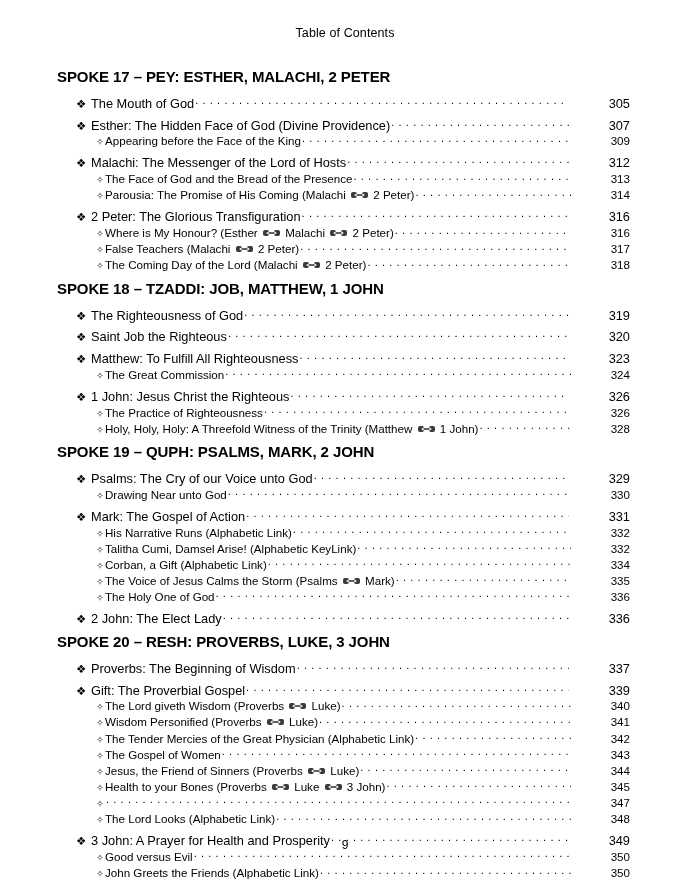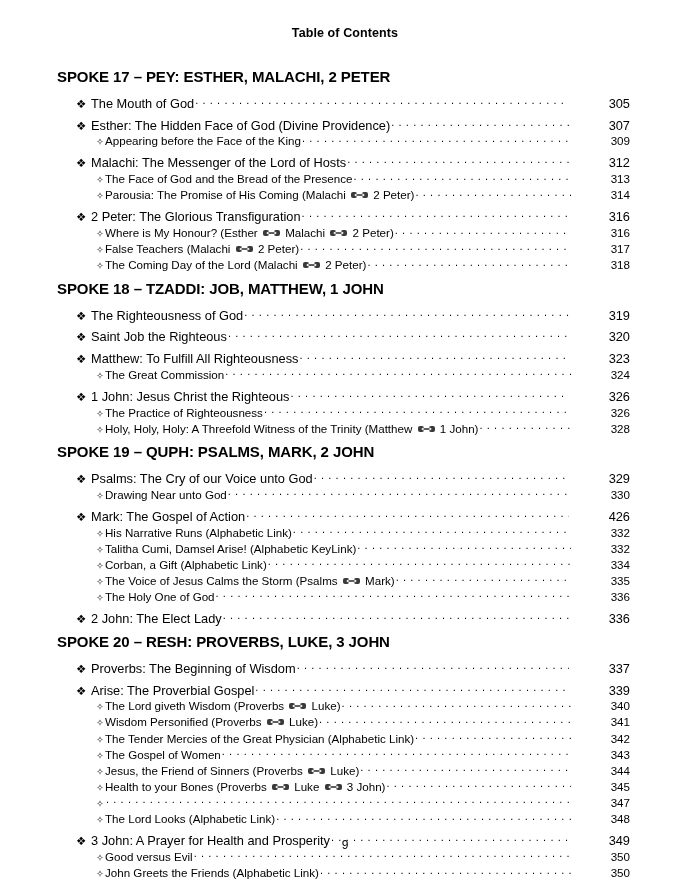--- a/index.html
+++ b/index.html
@@ -25,21 +25,21 @@
     padding: 0;
     overflow: hidden;
   }
 
   .doc-title {
     text-align: center;
     font-size: 12.5px;
     line-height: 16px;
     margin: 0;
     padding-top: 25px;
-    font-weight: bold;
+    font-weight: normal;
     letter-spacing: 0.1px;
   }
 
   .toc {
     margin: 0;
     padding: 0;
     padding-top: 21px;
   }
 
   .section {
@@ -321,21 +321,21 @@
         <div class="entry lvl2">
           <span class="bullet">✧</span>
           <span class="label">Drawing Near unto God</span>
           <span class="leader"></span>
           <span class="pageno">330</span>
         </div>
         <div class="entry lvl1">
           <span class="bullet">❖</span>
           <span class="label">Mark: The Gospel of Action</span>
           <span class="leader"></span>
-          <span class="pageno">426</span>
+          <span class="pageno">331</span>
         </div>
         <div class="entry lvl2">
           <span class="bullet">✧</span>
           <span class="label">His Narrative Runs (Alphabetic Link)</span>
           <span class="leader"></span>
           <span class="pageno">332</span>
         </div>
         <div class="entry lvl2">
           <span class="bullet">✧</span>
           <span class="label">Talitha Cumi, Damsel Arise! (Alphabetic KeyLink)</span>
@@ -376,21 +376,21 @@
       <div class="section">
         <div class="section-title">SPOKE 20 – RESH: PROVERBS, LUKE, 3 JOHN</div>
         <div class="entry lvl1">
           <span class="bullet">❖</span>
           <span class="label">Proverbs: The Beginning of Wisdom</span>
           <span class="leader"></span>
           <span class="pageno">337</span>
         </div>
         <div class="entry lvl1">
           <span class="bullet">❖</span>
-          <span class="label">Arise: The Proverbial Gospel</span>
+          <span class="label">Gift: The Proverbial Gospel</span>
           <span class="leader"></span>
           <span class="pageno">339</span>
         </div>
         <div class="entry lvl2">
           <span class="bullet">✧</span>
           <span class="label">The Lord giveth Wisdom (Proverbs <span class="linkglyph"><svg width="17" height="8" viewBox="0 0 17 8">
                 <rect x="0" y="1" width="6" height="6" rx="2" fill="#3a3a3a"></rect>
                 <rect x="11" y="1" width="6" height="6" rx="2" fill="#3a3a3a"></rect>
                 <rect x="5" y="3.2" width="7" height="1.6" fill="#3a3a3a"></rect>
                 <path d="M3.2 4 L5.6 2.3 L5.6 5.7 Z" fill="#ffffff"></path>

